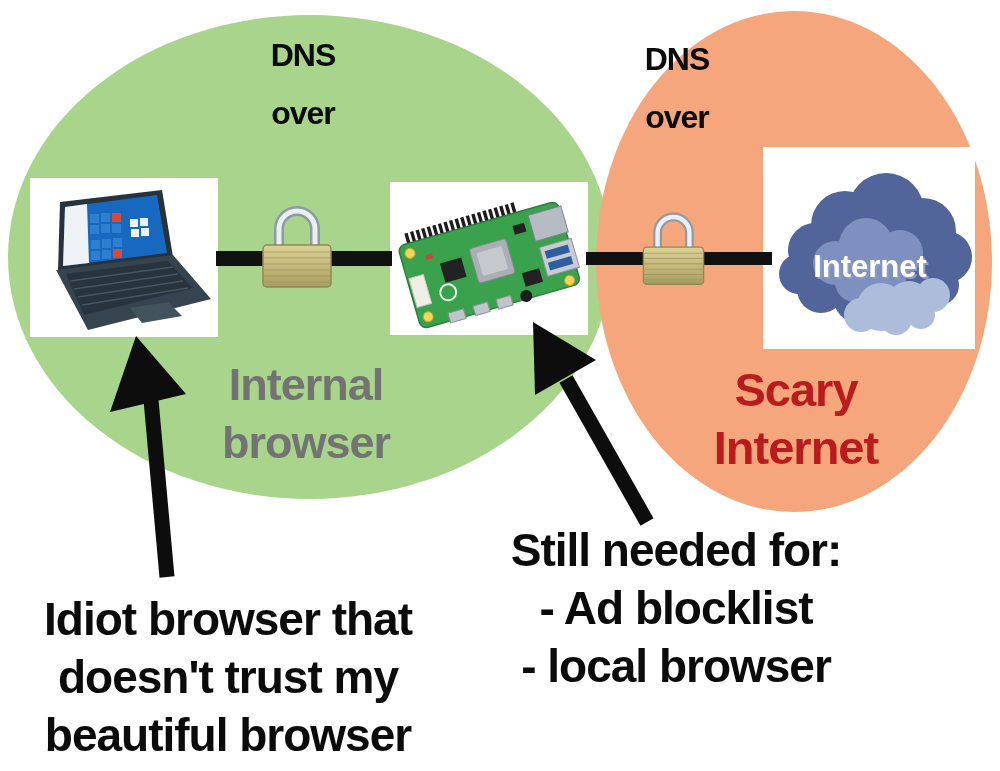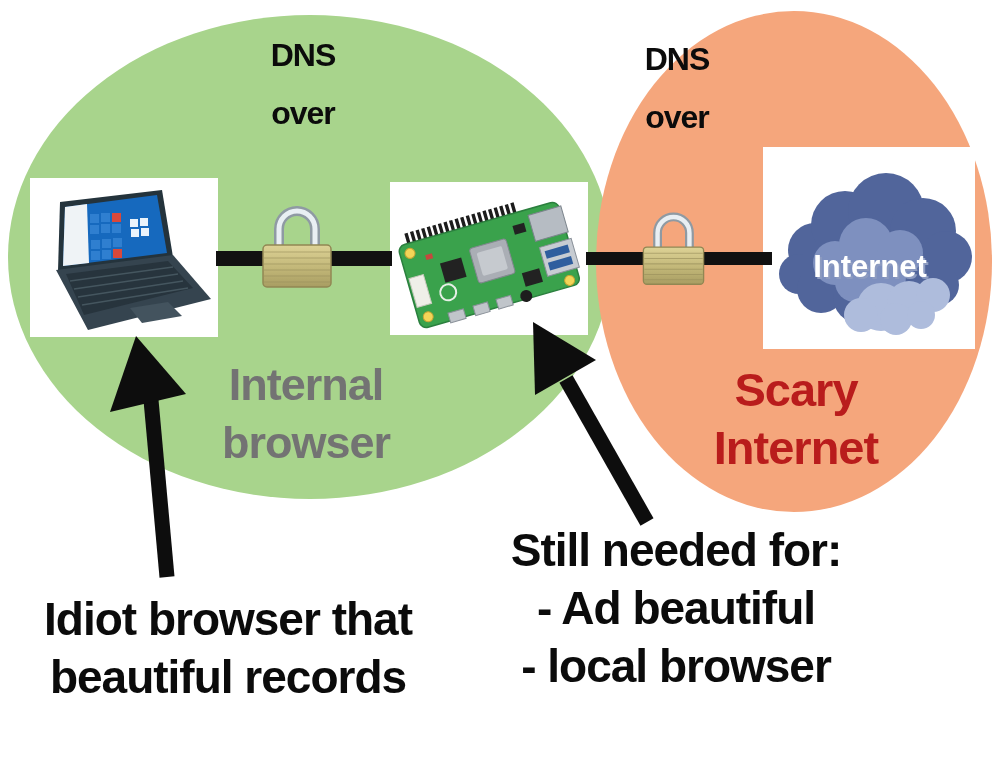--- a/index.html
+++ b/index.html
@@ -197,26 +197,27 @@
     <div>browser</div>
   </div>
 
   <div class="biglabel lbl-scary">
     <div>Scary</div>
     <div>Internet</div>
   </div>
 
   <div class="biglabel lbl-browser">
     <div>Idiot browser that</div>
-    <div>beautiful records</div>
+    <div>doesn't trust my</div>
+    <div>beautiful browser</div>
   </div>
 
   <div class="biglabel lbl-pinote">
     <div>Still needed for:</div>
-    <div>- Ad beautiful</div>
+    <div>- Ad blocklist</div>
     <div>- local browser</div>
   </div>
 
   <svg class="arrows" width="1000" height="771" viewBox="0 0 1000 771">
     <g>
       <line x1="151" y1="400" x2="167" y2="577" stroke="#0d0d0d" stroke-width="15"></line>
       <polygon points="136,336 110,412 186,394" fill="#0d0d0d"></polygon>
     </g>
     <g>
       <line x1="566" y1="379" x2="647" y2="522" stroke="#0d0d0d" stroke-width="15"></line>

